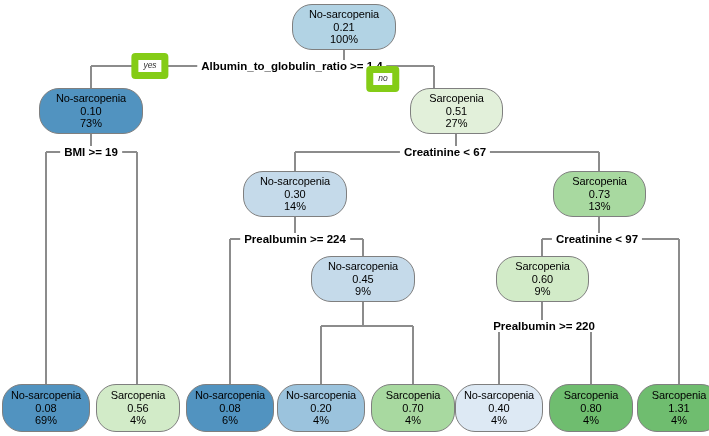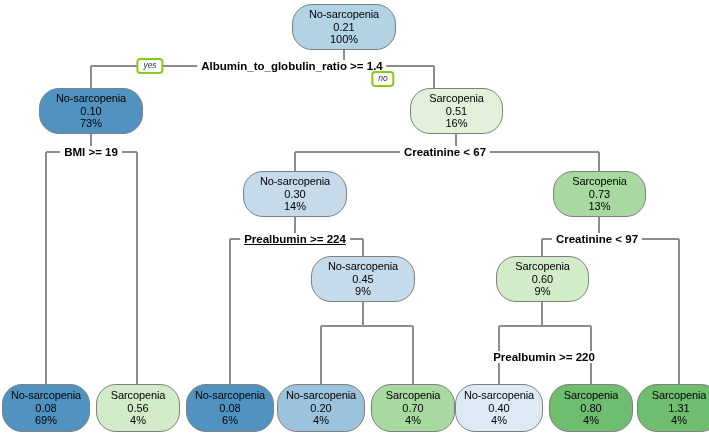--- a/index.html
+++ b/index.html
@@ -54,21 +54,21 @@
     padding: 0 4px;
     transform: translate(-50%, -50%);
     text-align: center;
   }
   .yn-badge {
     position: absolute;
     font-size: 8.5px;
     font-style: italic;
     color: #333333;
     background: #ffffff;
-    border: 2px solid #84cc16;
+    border: 7px solid #84cc16;
     border-radius: 4px;
     padding: 1px 5px 2px 5px;
     transform: translate(-50%, -50%);
     white-space: nowrap;
     line-height: 9px;
   }
 </style>
 </head>
 <body>
 
@@ -122,21 +122,21 @@
 
   <div class="node" style="left: 39px; top: 88px; width: 104px; height: 46px; background: rgb(81, 147, 192);">
     <span class="n-class">No-sarcopenia</span>
     <span class="n-prob">0.10</span>
     <span class="n-pct">73%</span>
   </div>
 
   <div class="node" style="left: 410px; top: 88px; width: 93px; height: 46px; background: rgb(226, 240, 218);">
     <span class="n-class">Sarcopenia</span>
     <span class="n-prob">0.51</span>
-    <span class="n-pct">16%</span>
+    <span class="n-pct">27%</span>
   </div>
 
   <div class="node" style="left: 243px; top: 171px; width: 104px; height: 46px; background: rgb(197, 218, 234);">
     <span class="n-class">No-sarcopenia</span>
     <span class="n-prob">0.30</span>
     <span class="n-pct">14%</span>
   </div>
 
   <div class="node" style="left: 553px; top: 171px; width: 93px; height: 46px; background: rgb(168, 217, 160);">
     <span class="n-class">Sarcopenia</span>
@@ -200,20 +200,20 @@
 
   <div class="node" style="left: 637px; top: 384px; width: 84px; height: 48px; background: rgb(111, 189, 111);">
     <span class="n-class">Sarcopenia</span>
     <span class="n-prob">1.31</span>
     <span class="n-pct">4%</span>
   </div>
 
   <div class="split-label" style="left: 292px; top: 66px;">Albumin_to_globulin_ratio &gt;= 1.4</div>
   <div class="split-label" style="left: 91px; top: 152px;">BMI &gt;= 19</div>
   <div class="split-label" style="left: 445px; top: 152px;">Creatinine &lt; 67</div>
-  <div class="split-label" style="left: 295px; top: 239px; text-decoration: underline;">Prealbumin &gt;= 224</div>
+  <div class="split-label" style="left: 295px; top: 239px;">Prealbumin &gt;= 224</div>
   <div class="split-label" style="left: 597px; top: 239px;">Creatinine &lt; 97</div>
-  <div class="split-label" style="left: 544px; top: 326px; margin-top: 31px;">Prealbumin &gt;= 220</div>
+  <div class="split-label" style="left: 544px; top: 326px;">Prealbumin &gt;= 220</div>
 
   <div class="yn-badge" style="left: 150px; top: 66px;">yes</div>
   <div class="yn-badge" style="left: 383px; top: 79px;">no</div>
 
 </div>
 
 </body></html>

